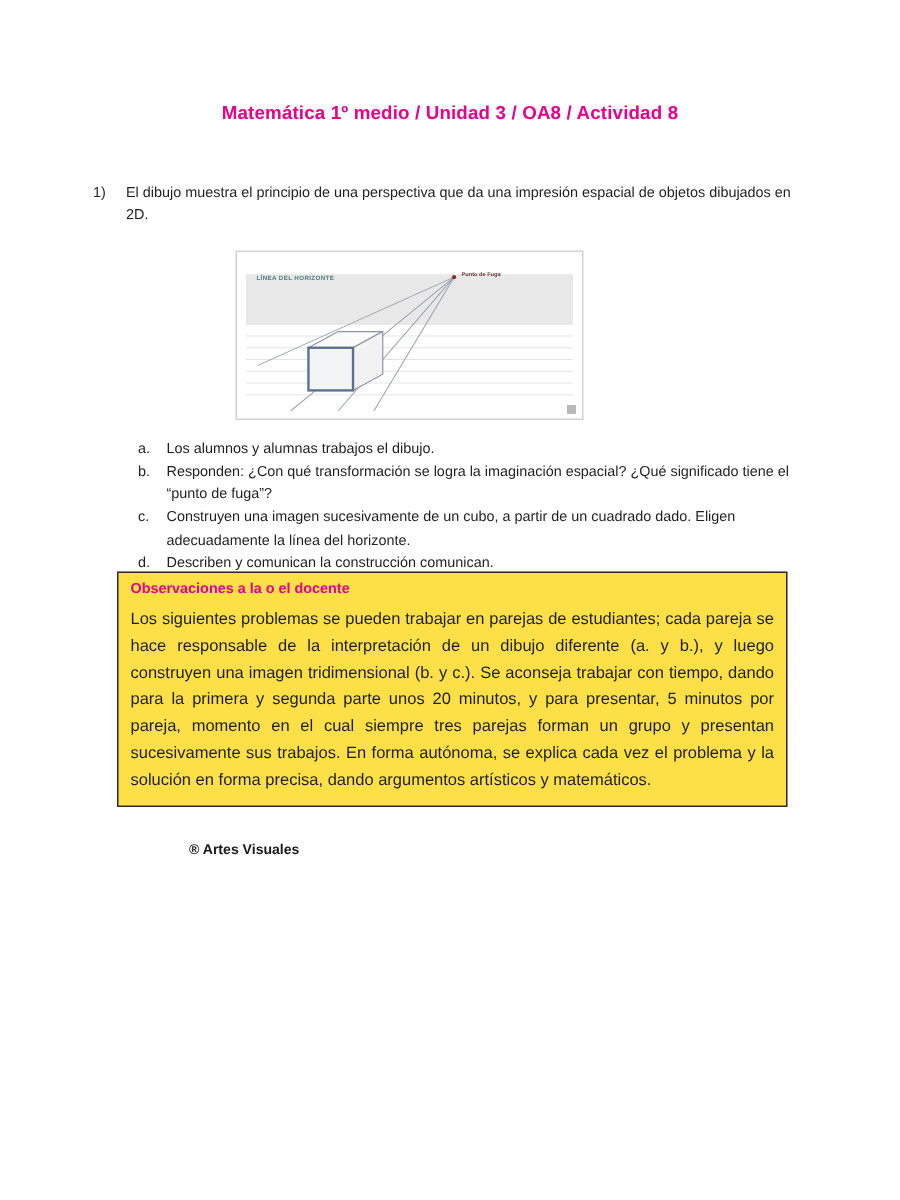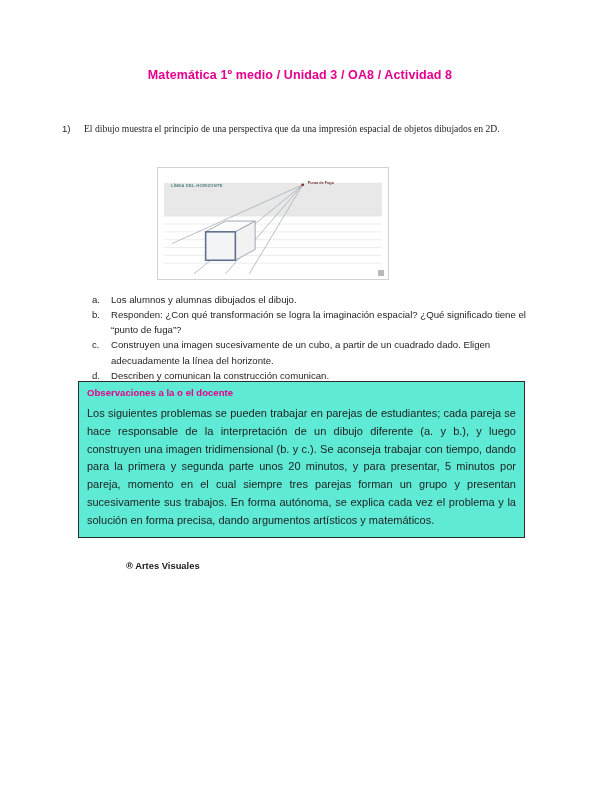--- a/index.html
+++ b/index.html
@@ -48,21 +48,20 @@
     line-height: 1.55;
     color: #1f1f1f;
   }
   .statement .num {
     width: 22px;
     flex: 0 0 22px;
     font-size: 9.6px;
   }
   .statement .txt {
     flex: 1;
-    font-family: Liberation Serif, serif;
   }
 
   
   .figure-wrap {
     position: absolute;
     left: 157px;
     top: 167px;
     width: 232px;
     height: 113px;
     border: 1px solid #d2d2d2;
@@ -115,21 +114,21 @@
 
   
   .obs-box {
     position: absolute;
     left: 78px;
     top: 381px;
     width: 447px;
     border: 1px solid #2b2b2b;
     box-sizing: border-box;
     padding: 5px 8px 7px 8px;
-    background: #5eead4;
+    background: #fde047;
   }
   .obs-title {
     font-size: 9.6px;
     font-weight: bold;
     color: #e5008d;
     margin-bottom: 7px;
   }
   .obs-para {
     font-size: 11px;
     line-height: 1.62;
@@ -199,21 +198,21 @@
         <text x="7" y="14" font-family="Liberation Sans, sans-serif" font-size="4.2" font-weight="bold" fill="#4e7f82" letter-spacing="0.25">LÍNEA DEL HORIZONTE</text>
         <text x="145" y="11" font-family="Liberation Sans, sans-serif" font-size="3.8" font-weight="bold" fill="#6b3030">Punto de Fuga</text>
       </svg>
     </div>
     <span class="corner-mark"></span>
   </div>
 
   <div class="letter-list">
     <div class="letter-item">
       <span class="lt">a.</span>
-      <span class="lb">Los alumnos y alumnas dibujados el dibujo.</span>
+      <span class="lb">Los alumnos y alumnas trabajos el dibujo.</span>
     </div>
     <div class="letter-item">
       <span class="lt">b.</span>
       <span class="lb">Responden: ¿Con qué transformación se logra la imaginación espacial? ¿Qué significado tiene el “punto de fuga”?</span>
     </div>
     <div class="letter-item">
       <span class="lt">c.</span>
       <span class="lb">Construyen una imagen sucesivamente de un cubo, a partir de un cuadrado dado. Eligen adecuadamente la línea del horizonte.</span>
     </div>
     <div class="letter-item">

